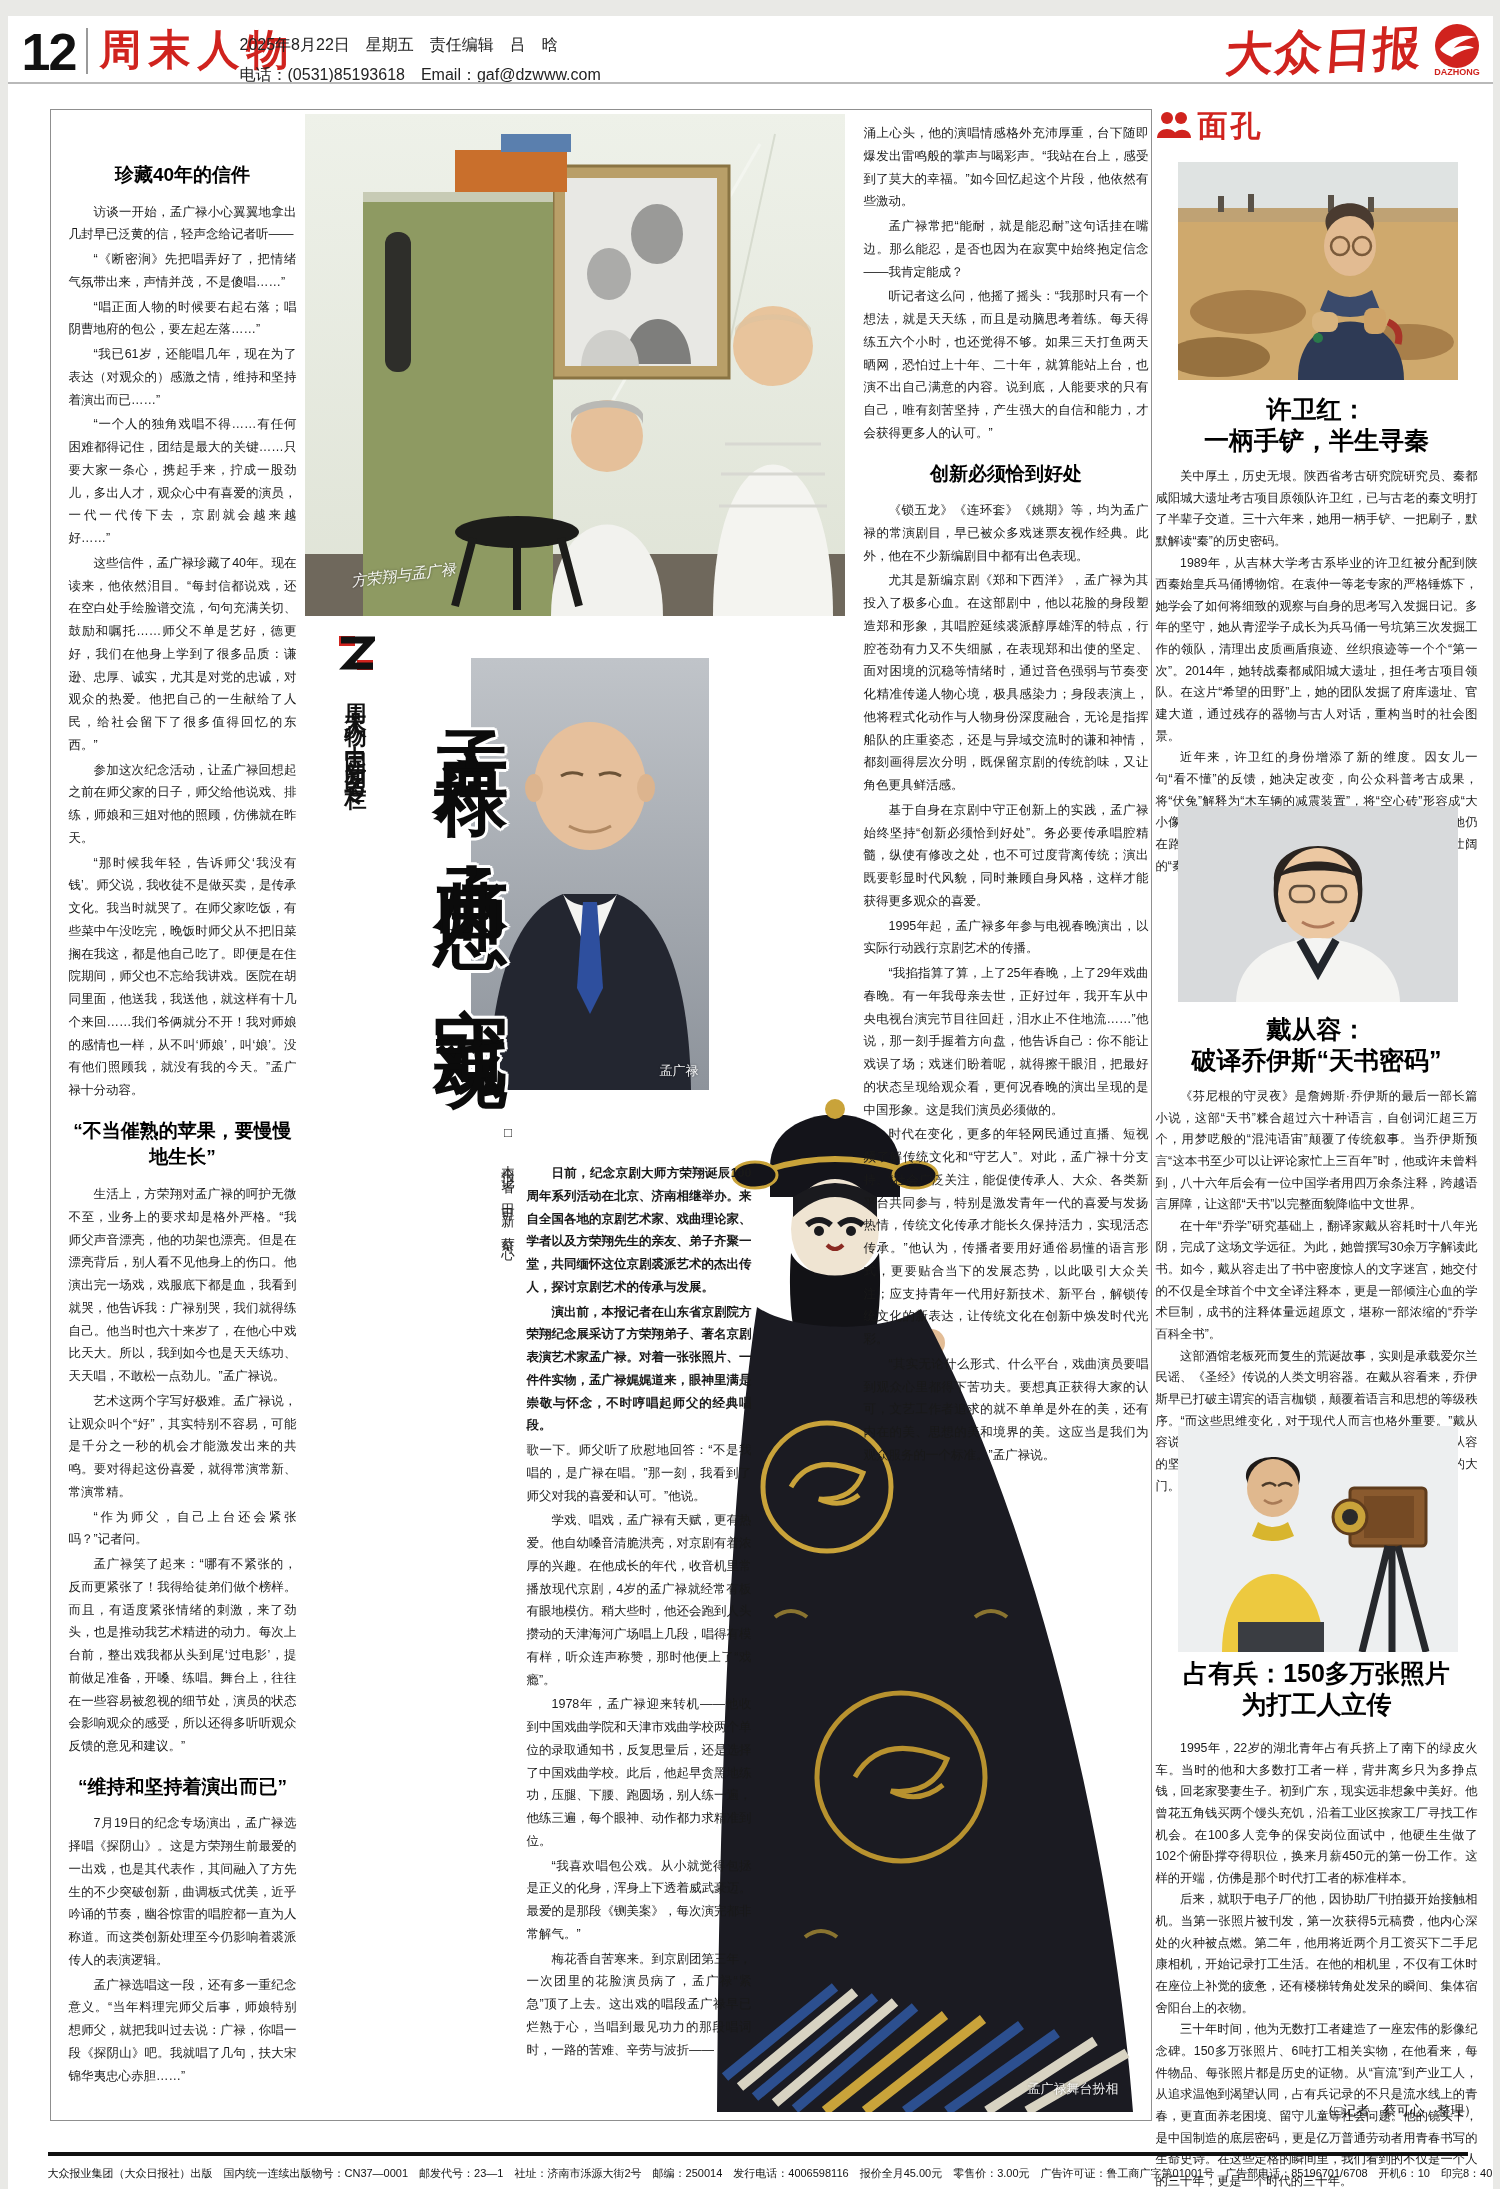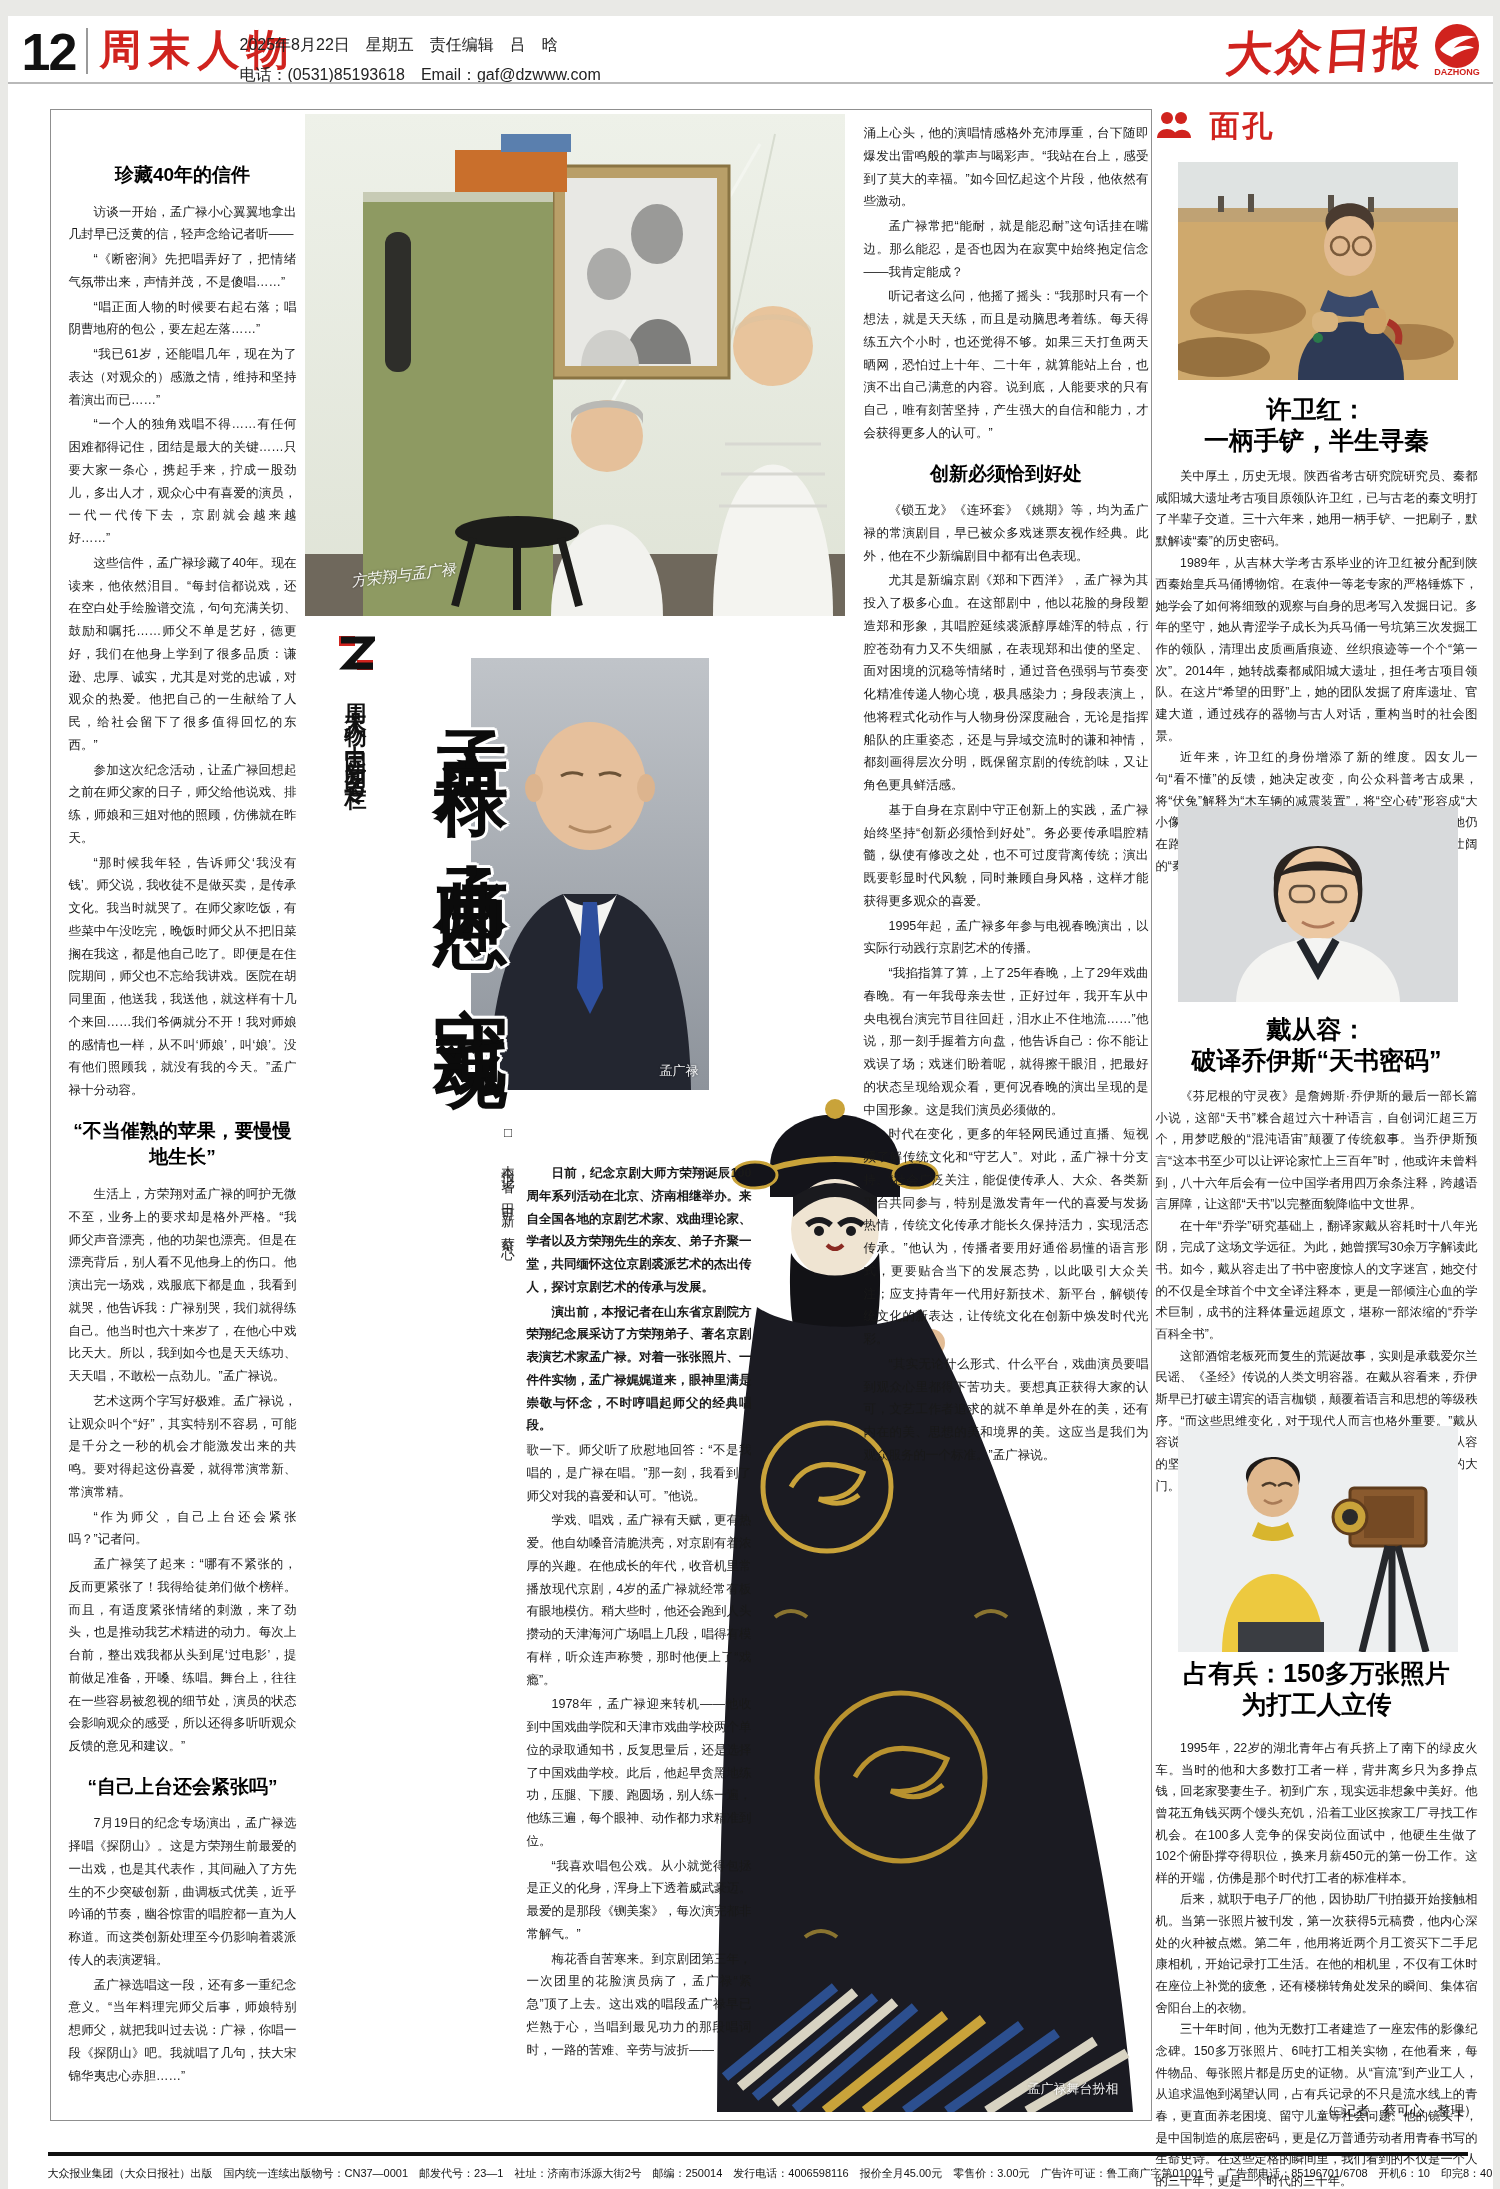--- a/index.html
+++ b/index.html
@@ -34,21 +34,21 @@
   
   .v-label{position:absolute;left:276px;top:524px;width:58px;height:600px;display:flex;flex-direction:column;align-items:center;z-index:6;}
   .v-label .v-text{writing-mode:vertical-rl;font-size:22px;font-weight:bold;letter-spacing:7px;color:#111;margin-top:10px;}
   .big-headline{position:absolute;left:338px;top:560px;height:1420px;width:120px;writing-mode:vertical-rl;
       font-size:74px;font-weight:900;letter-spacing:16px;color:#0b0b0b;z-index:7;line-height:1;
       text-shadow:-2px -2px 0 #fff,2px -2px 0 #fff,-2px 2px 0 #fff,2px 2px 0 #fff,0 3px 0 #fff,3px 0 0 #fff,-3px 0 0 #fff,0 -3px 0 #fff;}
   .v-byline{position:absolute;left:448px;top:1015px;height:330px;writing-mode:vertical-rl;
       font-size:13.5px;letter-spacing:5px;color:#222;z-index:6;}
   
   .sidebar{position:absolute;left:1148px;top:78px;width:322px;}
-  .tag{position:absolute;left:0;top:14px;display:flex;align-items:center;gap:18px;}
+  .tag{position:absolute;left:0;top:14px;display:flex;align-items:center;gap:6px;}
   .tag-text{font-size:30px;font-weight:900;color:#d0231e;letter-spacing:3px;}
   .profile-head{position:absolute;width:322px;text-align:center;font-weight:900;color:#000;}
   .profile-head .l1{font-size:25px;line-height:1.25;}
   .profile-head .l2{font-size:25px;line-height:1.25;}
   .side-text{position:absolute;width:322px;font-size:12.3px;line-height:1.76;text-align:justify;color:#191919;}
   .side-text p{margin:0;text-indent:2em;}
   .credit{position:absolute;width:322px;text-align:right;font-size:13.5px;color:#111;}
   
   .footer-rule{position:absolute;left:40px;top:2136px;width:1420px;height:4px;background:#111;}
   .footer-text{position:absolute;left:40px;top:2150px;width:1420px;font-size:11px;color:#111;white-space:nowrap;letter-spacing:0;}
@@ -87,21 +87,21 @@
       <p>“我已61岁，还能唱几年，现在为了表达（对观众的）感激之情，维持和坚持着演出而已……”</p>
       <p>“一个人的独角戏唱不得……有任何困难都得记住，团结是最大的关键……只要大家一条心，携起手来，拧成一股劲儿，多出人才，观众心中有喜爱的演员，一代一代传下去，京剧就会越来越好……”</p>
       <p>这些信件，孟广禄珍藏了40年。现在读来，他依然泪目。“每封信都说戏，还在空白处手绘脸谱交流，句句充满关切、鼓励和嘱托……师父不单是艺好，德更好，我们在他身上学到了很多品质：谦逊、忠厚、诚实，尤其是对党的忠诚，对观众的热爱。他把自己的一生献给了人民，给社会留下了很多值得回忆的东西。”</p>
       <p>参加这次纪念活动，让孟广禄回想起之前在师父家的日子，师父给他说戏、排练，师娘和三姐对他的照顾，仿佛就在昨天。</p>
       <p>“那时候我年轻，告诉师父‘我没有钱’。师父说，我收徒不是做买卖，是传承文化。我当时就哭了。在师父家吃饭，有些菜中午没吃完，晚饭时师父从不把旧菜搁在我这，都是他自己吃了。即便是在住院期间，师父也不忘给我讲戏。医院在胡同里面，他送我，我送他，就这样有十几个来回……我们爷俩就分不开！我对师娘的感情也一样，从不叫‘师娘’，叫‘娘’。没有他们照顾我，就没有我的今天。”孟广禄十分动容。</p>
       <div class="subhead">“不当催熟的苹果，要慢慢地生长”</div>
       <p>生活上，方荣翔对孟广禄的呵护无微不至，业务上的要求却是格外严格。“我师父声音漂亮，他的功架也漂亮。但是在漂亮背后，别人看不见他身上的伤口。他演出完一场戏，戏服底下都是血，我看到就哭，他告诉我：广禄别哭，我们就得练自己。他当时也六十来岁了，在他心中戏比天大。所以，我到如今也是天天练功、天天唱，不敢松一点劲儿。”孟广禄说。</p>
       <p>艺术这两个字写好极难。孟广禄说，让观众叫个“好”，其实特别不容易，可能是千分之一秒的机会才能激发出来的共鸣。要对得起这份喜爱，就得常演常新、常演常精。</p>
       <p>“作为师父，自己上台还会紧张吗？”记者问。</p>
       <p>孟广禄笑了起来：“哪有不紧张的，反而更紧张了！我得给徒弟们做个榜样。而且，有适度紧张情绪的刺激，来了劲头，也是推动我艺术精进的动力。每次上台前，整出戏我都从头到尾‘过电影’，提前做足准备，开嗓、练唱。舞台上，往往在一些容易被忽视的细节处，演员的状态会影响观众的感受，所以还得多听听观众反馈的意见和建议。”</p>
-      <div class="subhead">“自己上台还会紧张吗”</div>
+      <div class="subhead">“维持和坚持着演出而已”</div>
       <p>7月19日的纪念专场演出，孟广禄选择唱《探阴山》。这是方荣翔生前最爱的一出戏，也是其代表作，其间融入了方先生的不少突破创新，曲调板式优美，近乎吟诵的节奏，幽谷惊雷的唱腔都一直为人称道。而这类创新处理至今仍影响着裘派传人的表演逻辑。</p>
       <p>孟广禄选唱这一段，还有多一重纪念意义。“当年料理完师父后事，师娘特别想师父，就把我叫过去说：广禄，你唱一段《探阴山》吧。我就唱了几句，扶大宋锦华夷忠心赤胆……”</p>
     </div>
 
     <div class="photo" style="left:254px;top:4px;width:540px;height:502px;">
       <svg width="540" height="502" viewBox="0 0 540 502">
         <defs>
           <linearGradient id="wall" x1="0" y1="0" x2="0" y2="1">
             <stop offset="0" stop-color="#eef1e9"></stop>
               <stop offset="1" stop-color="#dfe3d6"></stop>

